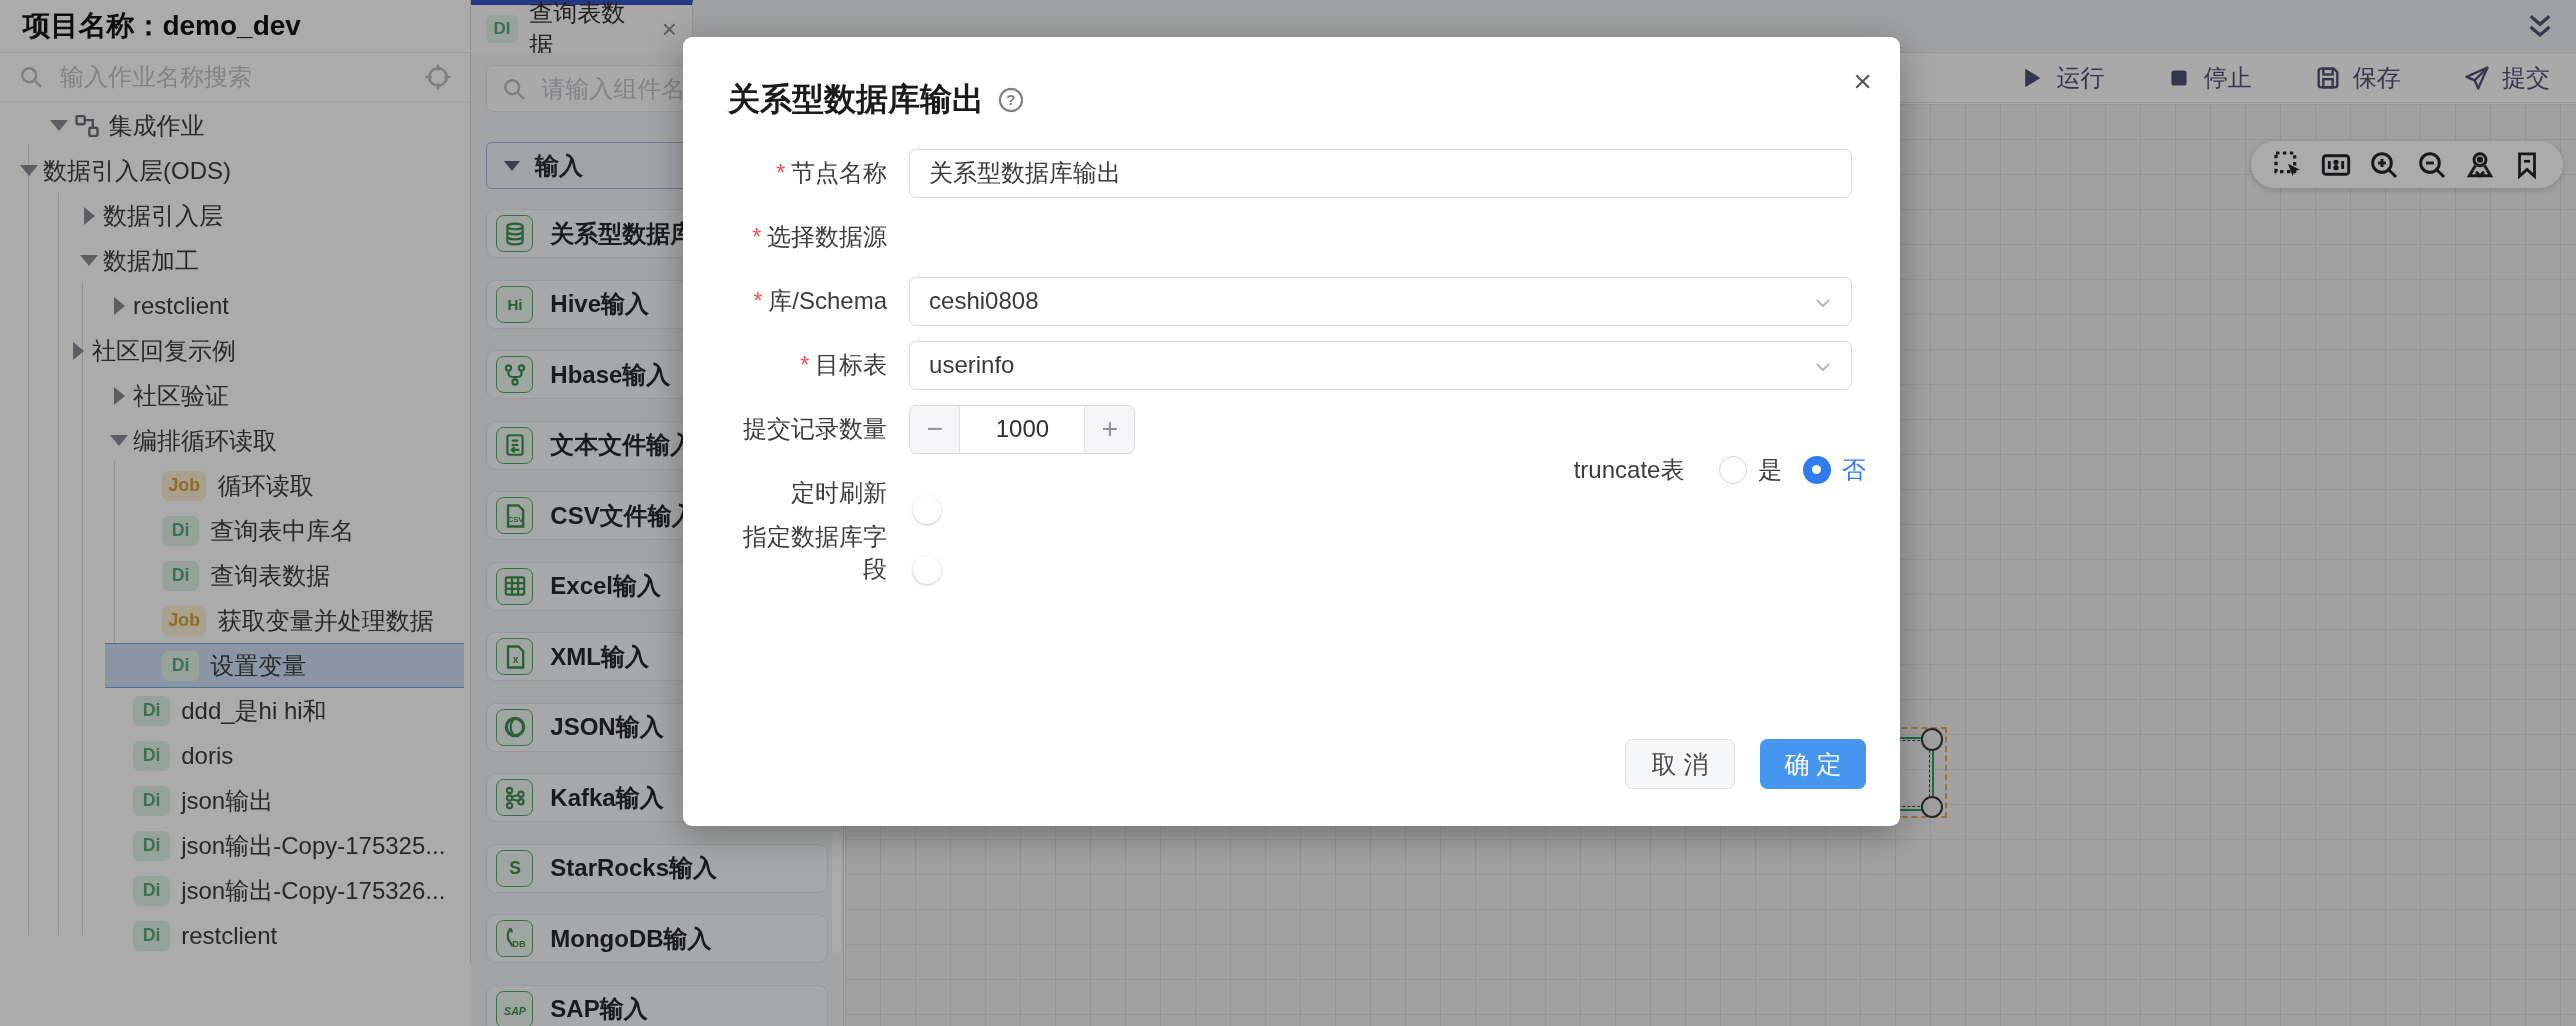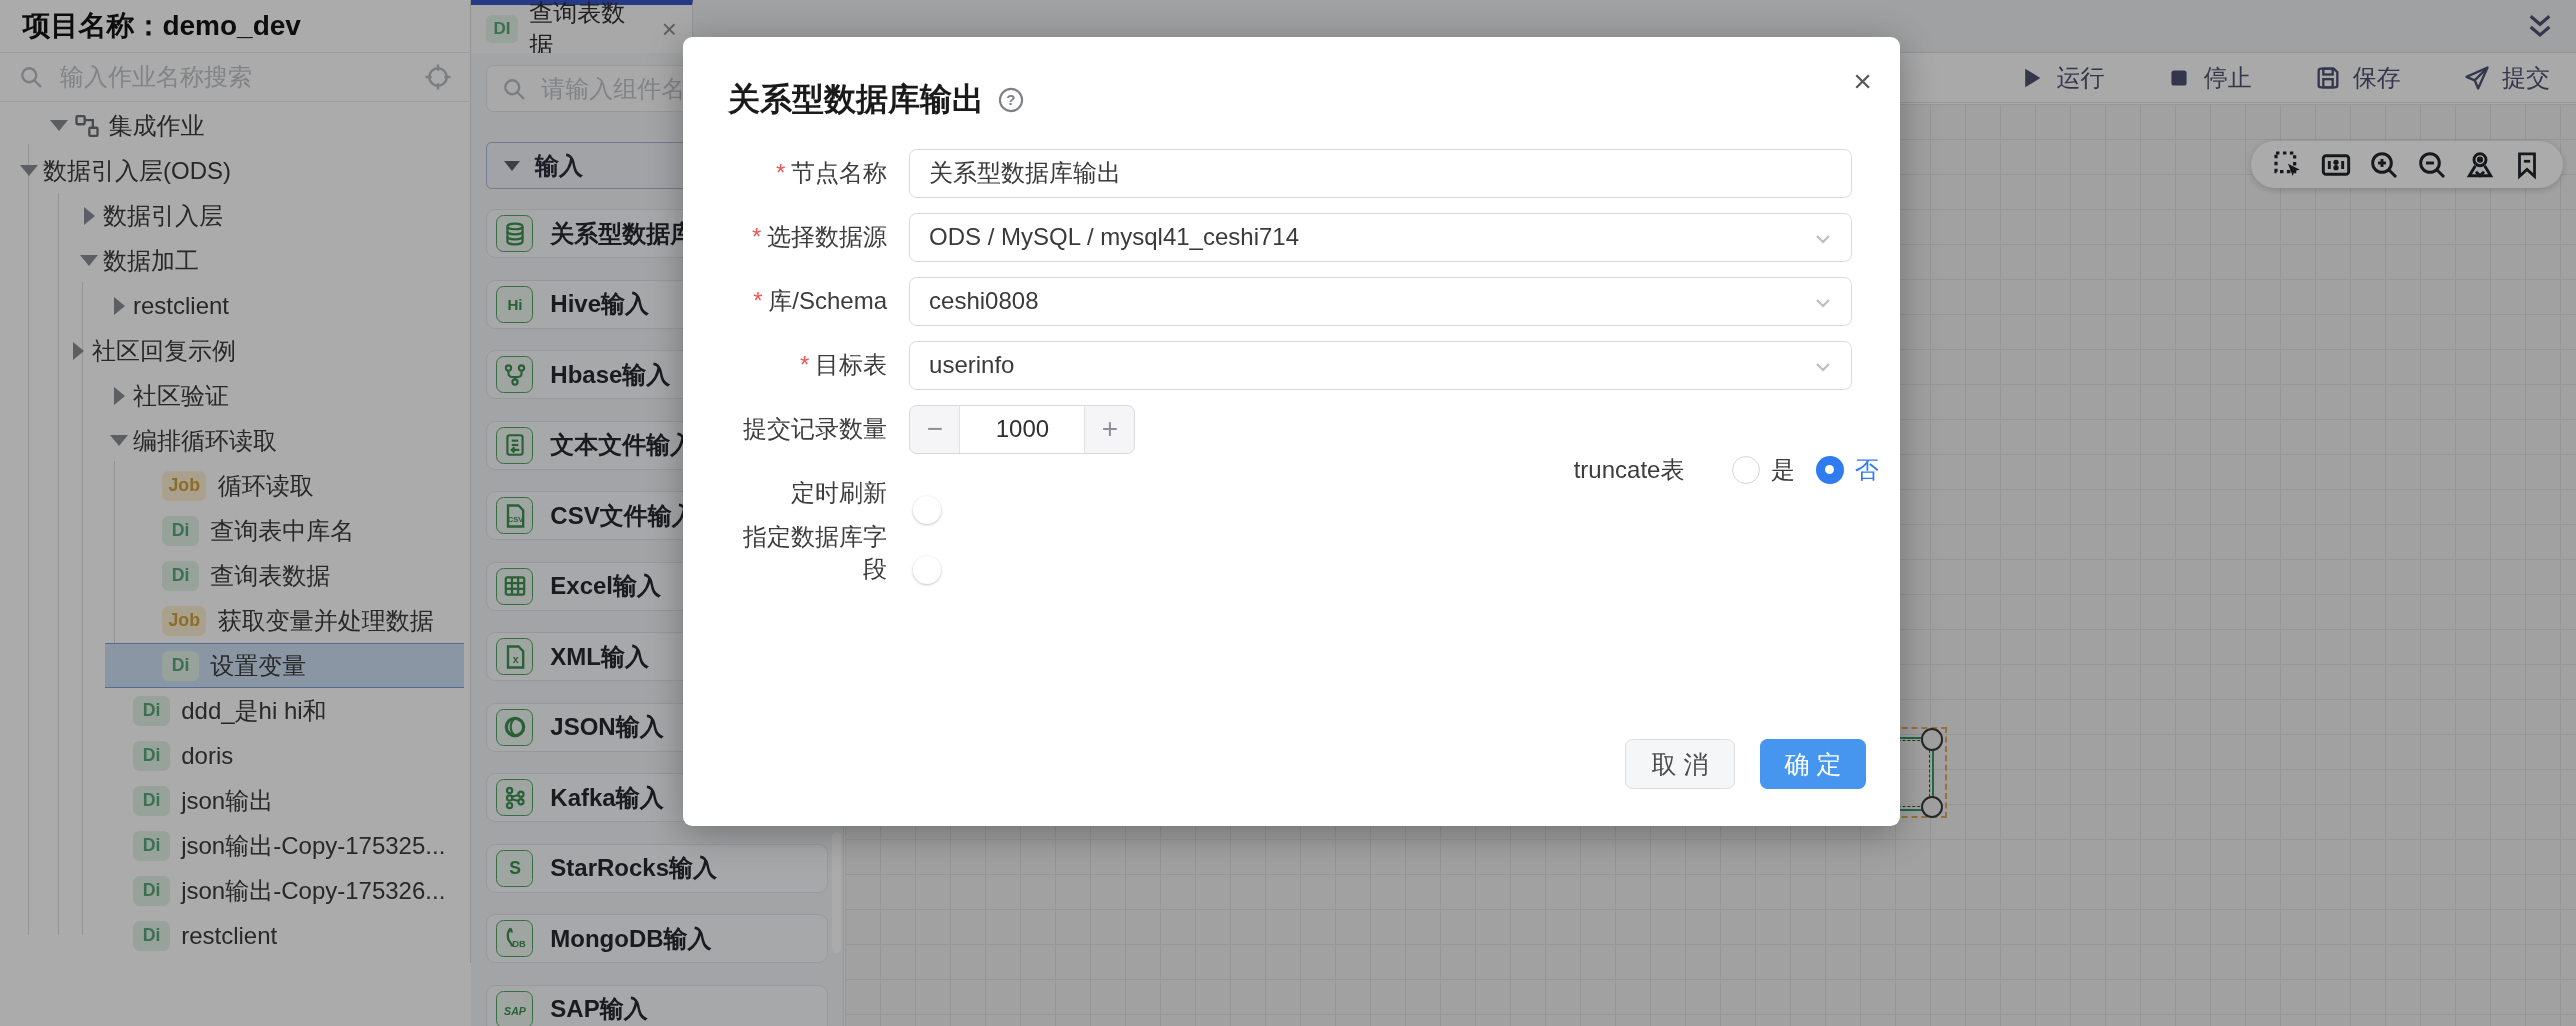--- a/index.html
+++ b/index.html
@@ -95,21 +95,21 @@
   .req{color:#f25555;margin-right:5.6px;}
   .fctrl{margin-left:22.4px;width:943px;position:relative;}
   .tbox{width:100%;height:49px;border:0.9px solid #d9d9d9;border-radius:7.5px;background:#fff;display:flex;align-items:center;
       padding:0 18.7px;font-size:24px;color:#3a3a3a;}
   input.tbox{outline:none;}
   .select .chev{position:absolute;right:17px;top:14px;color:#b9bdc4;}
   .stepper{width:226px;height:49px;border:0.9px solid #d9d9d9;border-radius:7.5px;background:#f5f5f7;display:flex;overflow:hidden;}
   .stepper .seg{width:49px;display:flex;align-items:center;justify-content:center;color:#8b8f96;font-size:28px;cursor:pointer;flex:none;}
   .stepper .val{flex:1;background:#fff;border-left:0.9px solid #e2e2e2;border-right:0.9px solid #e2e2e2;
       display:flex;align-items:center;justify-content:center;color:#2f2f2f;}
-  .truncate-group{position:absolute;left:644px;display:flex;align-items:center;gap:27px;}
+  .truncate-group{position:absolute;left:644px;display:flex;align-items:center;gap:14px;}
   .truncate-label{width:131px;text-align:right;color:#3c3c3c;}
   .radio-opt{display:flex;align-items:center;gap:11.2px;margin-left:20.5px;cursor:pointer;color:#3c3c3c;}
   .radio{width:28px;height:28px;border-radius:50%;border:1.9px solid #d4d6da;background:#fff;position:relative;flex:none;}
   .radio-opt.selected .radio{border:none;background:#2f7cf0;}
   .radio-opt.selected .radio::after{content:"";position:absolute;left:50%;top:50%;width:9.3px;height:9.3px;margin:-4.7px 0 0 -4.7px;border-radius:50%;background:#fff;}
   .radio-opt.selected .radio-text{color:#2f7cf0;}
   .toggle{width:65px;height:34px;border-radius:17px;background:#d9dee6;position:relative;cursor:pointer;flex:none;}
   .toggle::after{content:"";position:absolute;left:3.7px;top:2.8px;width:28px;height:28px;border-radius:50%;background:#fff;box-shadow:0 0.9px 2.8px rgba(0,0,0,.25);}
   .modal-footer{position:absolute;right:34px;bottom:37px;display:flex;gap:25px;}
   .btn{height:50px;border-radius:7.5px;display:flex;align-items:center;justify-content:center;font-size:25px;cursor:pointer;}
@@ -554,28 +554,20 @@
 
     <div class="form">
       <div class="frow">
         <span class="flabel"><span class="req">*</span><span>节点名称</span></span>
         <span class="fctrl">
             <input class="tbox" value="关系型数据库输出" style="">
           </span>
       </div>
       <div class="frow">
         <span class="flabel"><span class="req">*</span><span>选择数据源</span></span>
-        <span class="fctrl select">
-          <span class="tbox">ODS / MySQL / mysql41_ceshi714</span>
-          <span class="chev">
-              <svg width="24" height="24" viewBox="0 0 24 24" fill="none" stroke="currentColor" stroke-width="2.2">
-                <polyline points="6,9 12,15 18,9"></polyline>
-              </svg>
-            </span>
-        </span>
       </div>
       <div class="frow">
         <span class="flabel"><span class="req">*</span><span>库/Schema</span></span>
         <span class="fctrl select">
           <span class="tbox">ceshi0808</span>
           <span class="chev">
               <svg width="24" height="24" viewBox="0 0 24 24" fill="none" stroke="currentColor" stroke-width="2.2">
                 <polyline points="6,9 12,15 18,9"></polyline>
               </svg>
             </span>

